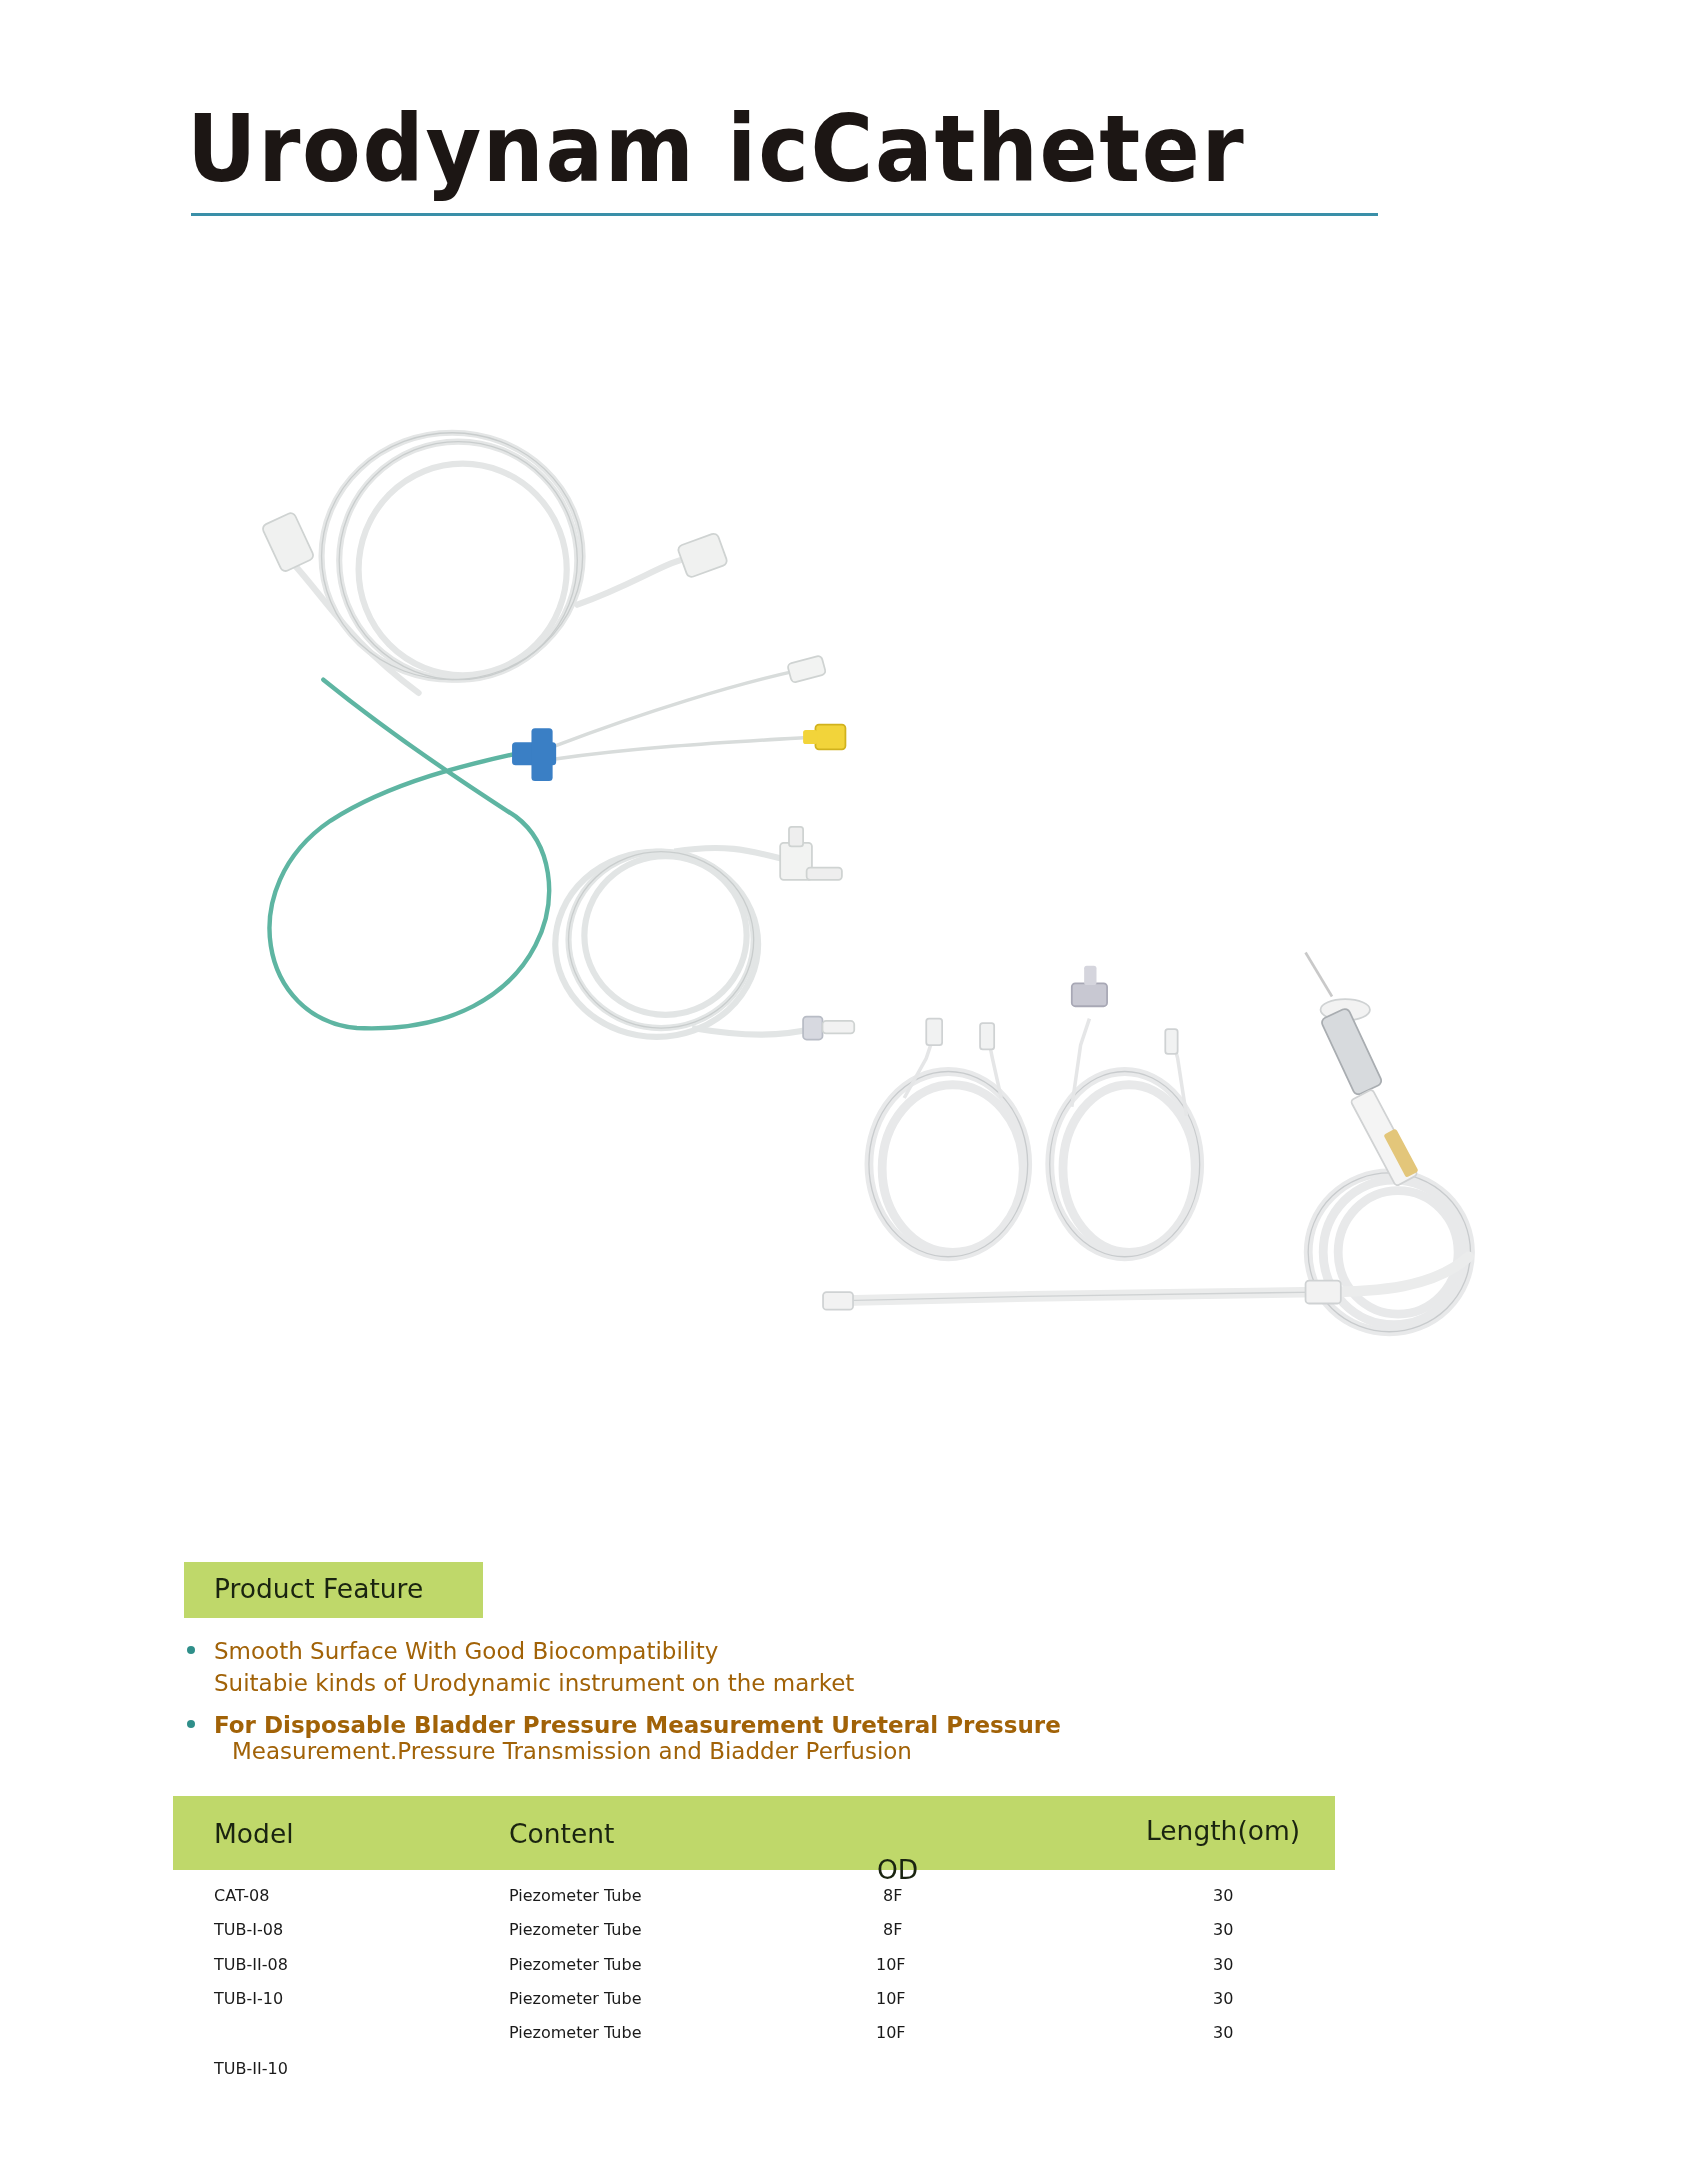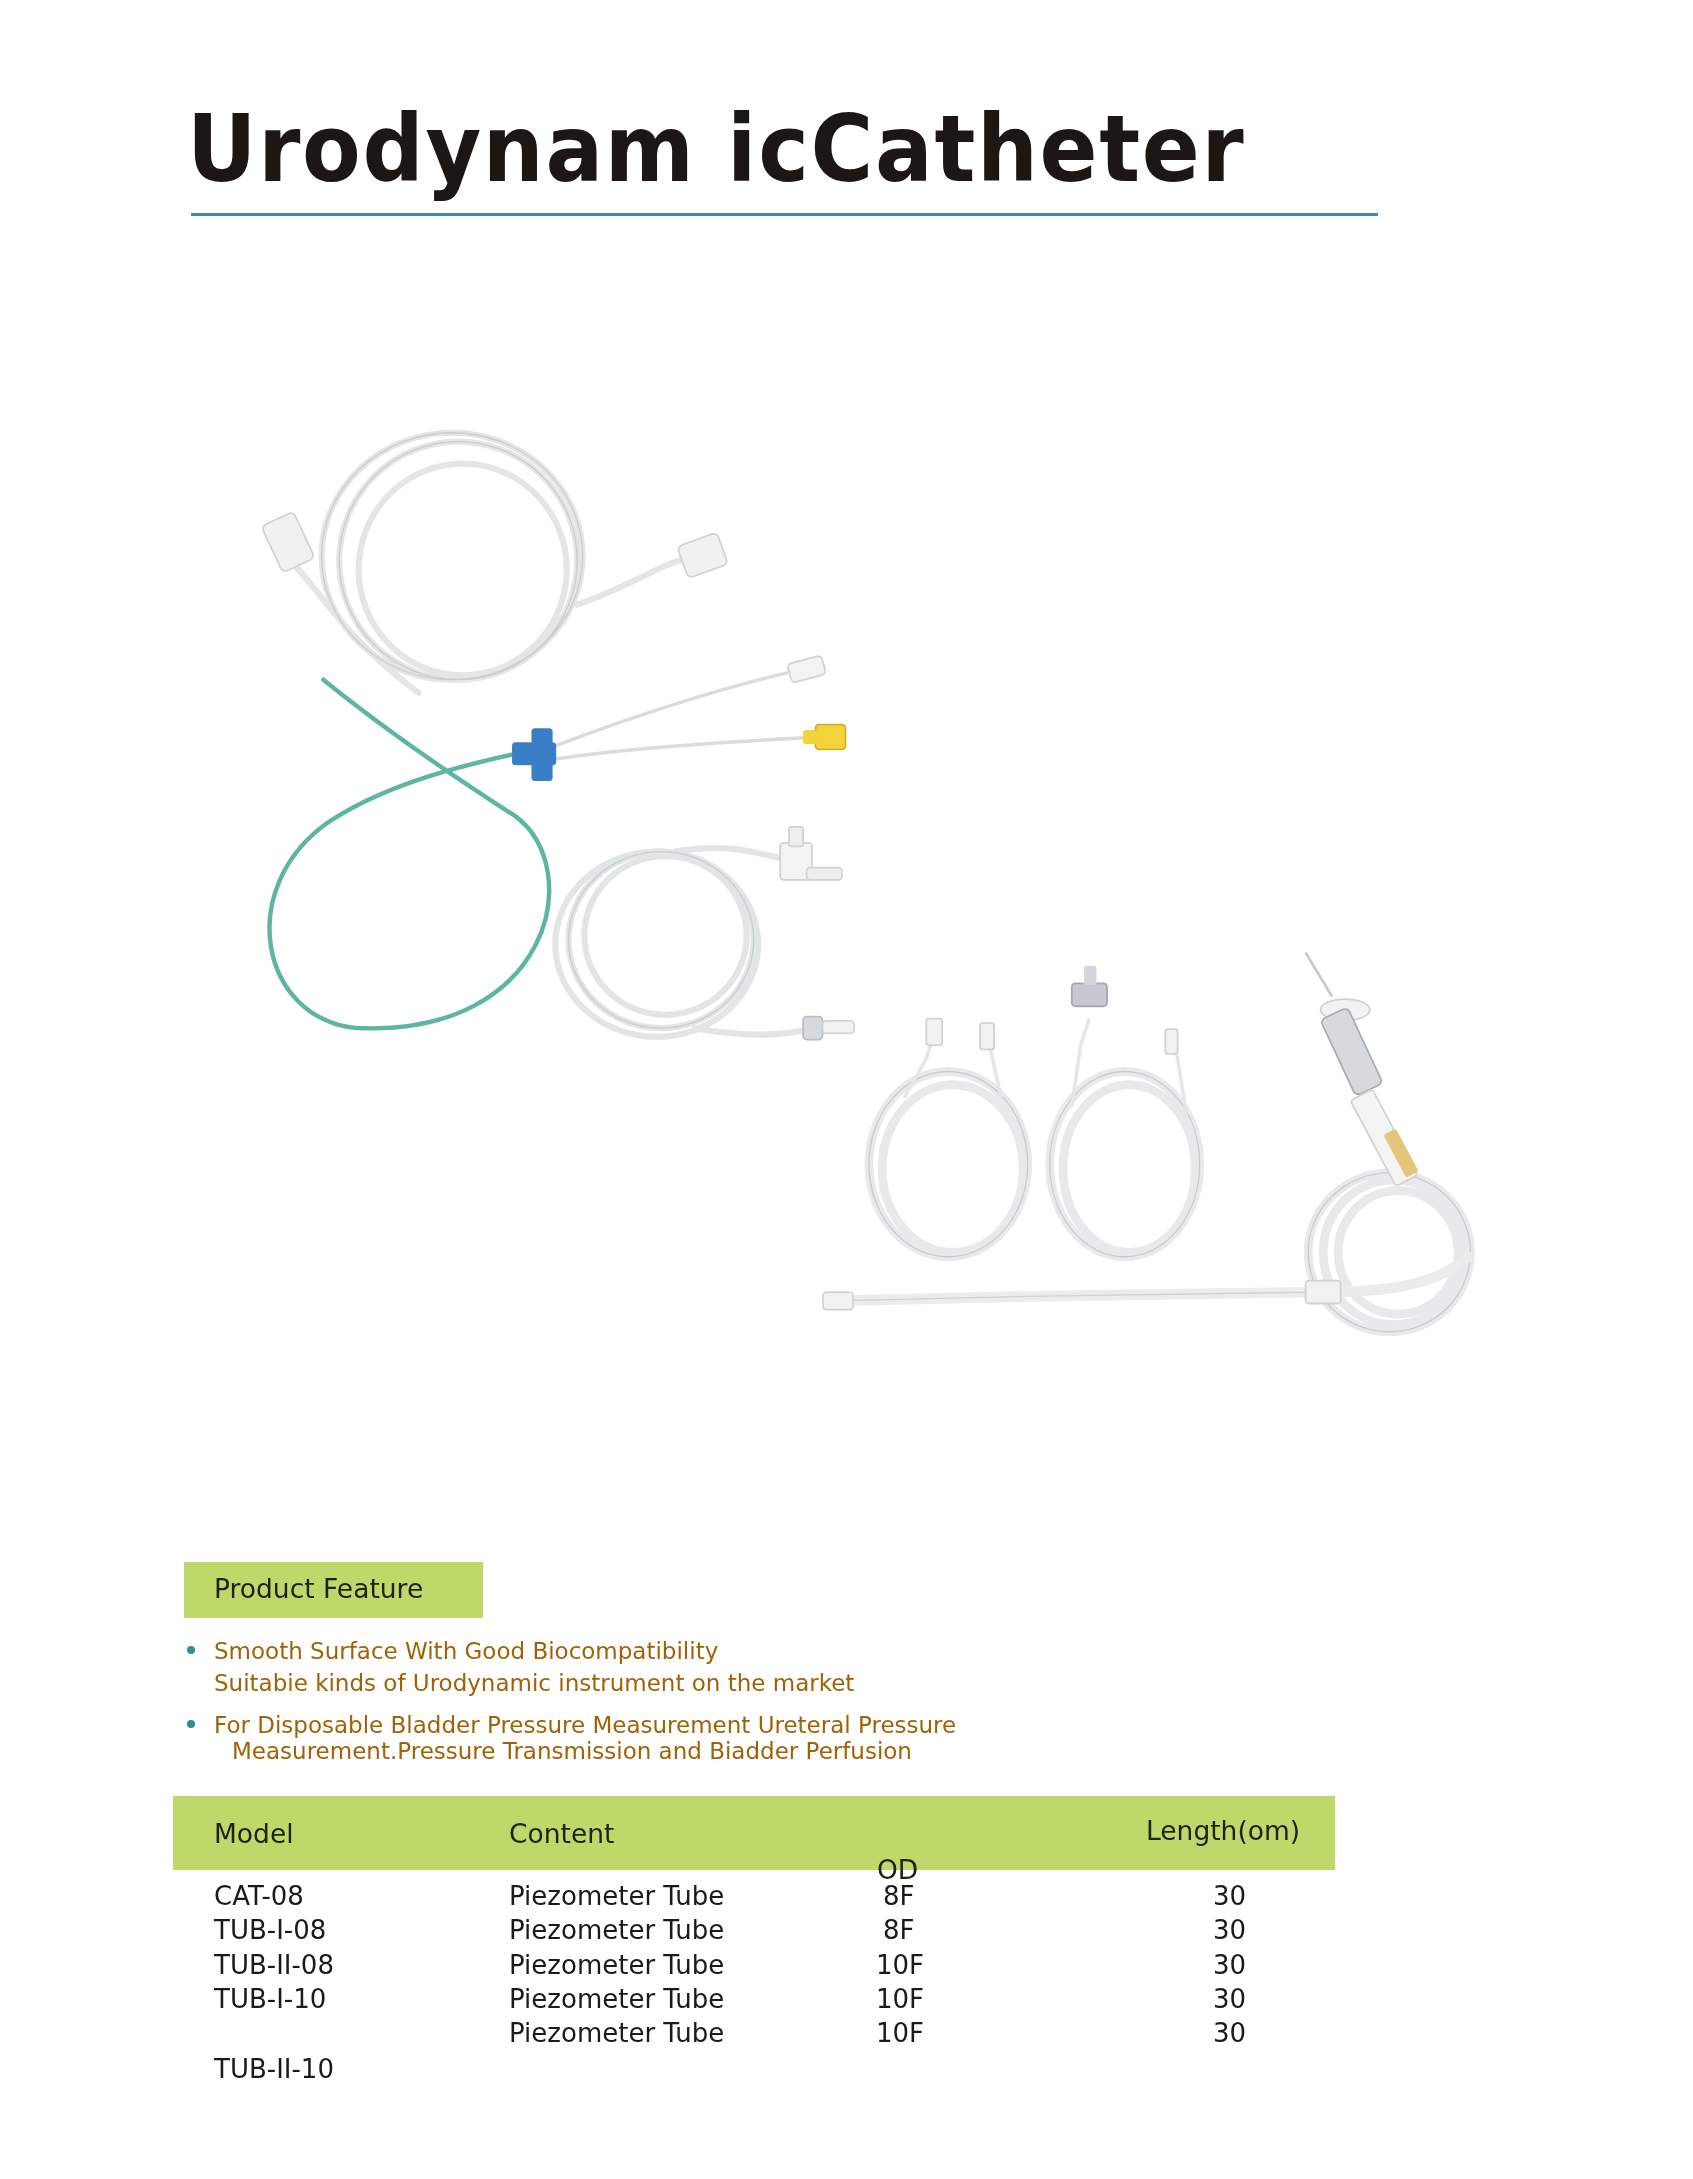--- a/index.html
+++ b/index.html
@@ -8,21 +8,21 @@
   .title{left:187px;top:92px;font-family:"DejaVu Sans",sans-serif;font-weight:bold;font-size:92px;line-height:115px;color:#1c1614;letter-spacing:1.8px;white-space:pre;transform:scaleX(0.93);transform-origin:left center;}
   .title-rule{left:191px;top:213px;width:1187px;height:2.6px;background:#3a8fa8;}
   .img1{left:251px;top:428px;width:635px;height:618px;}
   .img2{left:816px;top:948px;width:688px;height:397px;}
   .feature-box{left:184px;top:1562px;width:299px;height:56px;background:#bfd86a;}
   .feature-label{left:214px;top:1571px;font-size:26.5px;line-height:35px;color:#1a2410;white-space:nowrap;text-align:right;}
   .bullet{width:8px;height:8px;border-radius:50%;background:#2f8f8a;}
   .ftext{font-size:23px;line-height:28px;white-space:nowrap;color:#a16207;}
   .thead{left:173px;top:1796px;width:1162px;height:74px;background:#bfd86a;}
   .th{top:1816px;font-size:26.5px;line-height:35px;color:#1a2410;white-space:nowrap;}
-  .td{font-size:26px;line-height:28px;white-space:nowrap;color:#1a1a1a;}
+  .td{font-size:16px;line-height:28px;white-space:nowrap;color:#1a1a1a;}
 </style>
 </head>
 <body>
 
 <div class="abs title">Urodynam icCatheter</div>
 <div class="abs title-rule"></div>
 
 <div class="abs img1">
   <svg width="635" height="618" viewBox="0 0 720 700" xmlns="http://www.w3.org/2000/svg">
 
@@ -111,21 +111,21 @@
 </div>
 
 <div class="abs feature-box"></div>
 <div class="abs feature-label">Product Feature</div>
 
 <div class="abs bullet" style="left:187px;top:1646px;"></div>
 <div class="abs ftext" style="left:214px;top:1637px;">Smooth Surface With Good Biocompatibility</div>
 <div class="abs ftext" style="left:214px;top:1669px;">Suitabie kinds of Urodynamic instrument on the market</div>
 
 <div class="abs bullet" style="left:187px;top:1720px;"></div>
-<div class="abs ftext" style="left:214px;top:1711px;">For Disposable Bladder Pressure Measurement Ureteral Pressure</div>
+<div class="abs ftext" style="left:214px;top:1711px;font-weight:bold;">For Disposable Bladder Pressure Measurement Ureteral Pressure</div>
 <div class="abs ftext" style="left:232px;top:1737px;">Measurement.Pressure Transmission and Biadder Perfusion</div>
 
 <div class="abs thead"></div>
 <div class="abs th" style="left:214px;text-align:right;">Model</div>
 <div class="abs th" style="left:509px;">Content</div>
 <div class="abs th" style="left:877px;margin-top:36px;">OD</div>
 <div class="abs th" style="left:1146px;top:1813px;">Length(om)</div>
 
 <div>
   <div class="abs td" style="left:214px;top:1882px;">CAT-08</div>

